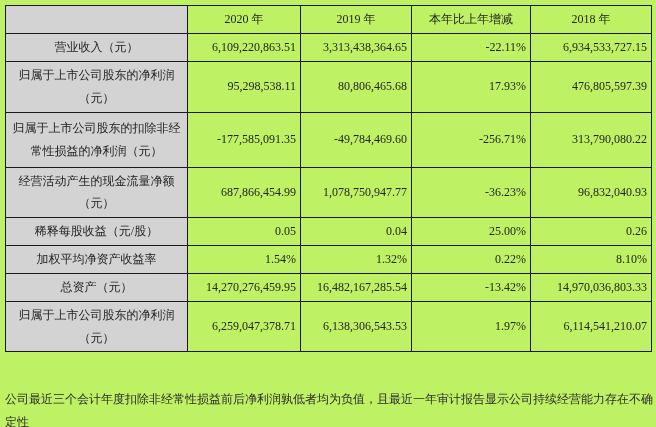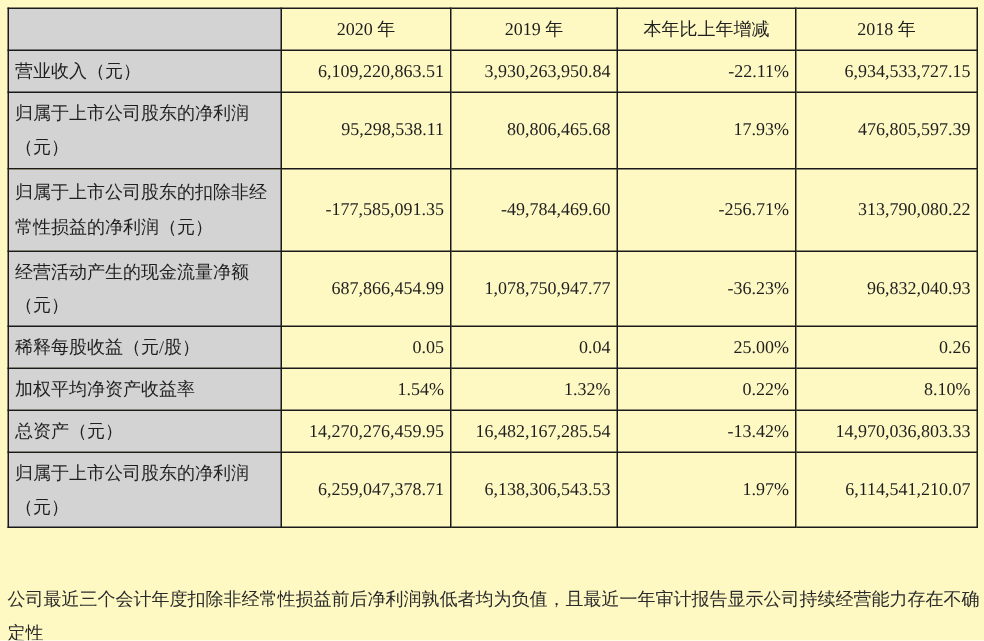--- a/index.html
+++ b/index.html
@@ -1,20 +1,20 @@
 <!DOCTYPE html>
 <html><head>
 <meta charset="utf-8">
 <style>
   html, body { margin: 0; padding: 0; background: #ffffff; }
   .page {
     position: relative;
     width: 656px;
     height: 427px;
-    background: #fef9c3;
+    background: #bef264;
     font-family: "Liberation Serif", "DejaVu Serif", serif;
     color: #1f1f1f;
     overflow: hidden;
   }
   table.fin {
     position: absolute;
     left: 5px;
     top: 5px;
     width: 646px;
     border-collapse: collapse;
@@ -22,21 +22,21 @@
   }
   table.fin td {
     border: 1px solid #1a1a1a;
     vertical-align: middle;
     padding: 2px 4px;
     font-size: 12px;
     overflow: hidden;
   }
   td.label-cell {
     background: #d3d3d3;
-    text-align: left;
+    text-align: center;
     padding-left: 6px;
     line-height: 1.9;
   }
   td.hdr {
     text-align: center;
     white-space: nowrap;
     font-size: 12px;
   }
   td.hdr-gray { background: #d3d3d3; }
   td.num {
@@ -75,21 +75,21 @@
       <td class="hdr hdr-gray"></td>
       <td class="hdr">2020 年</td>
       <td class="hdr">2019 年</td>
       <td class="hdr">本年比上年增减</td>
       <td class="hdr">2018 年</td>
     </tr>
 
     <tr style="height:28px;">
       <td class="label-cell">营业收入（元）</td>
       <td class="num">6,109,220,863.51</td>
-      <td class="num">3,930,263,950.84</td>
+      <td class="num">3,313,438,364.65</td>
       <td class="num">-22.11%</td>
       <td class="num">6,934,533,727.15</td>
     </tr>
 
     <tr style="height:39px;">
       <td class="label-cell">归属于上市公司股东的净利润（元）</td>
       <td class="num">95,298,538.11</td>
       <td class="num">80,806,465.68</td>
       <td class="num">17.93%</td>
       <td class="num">476,805,597.39</td>

